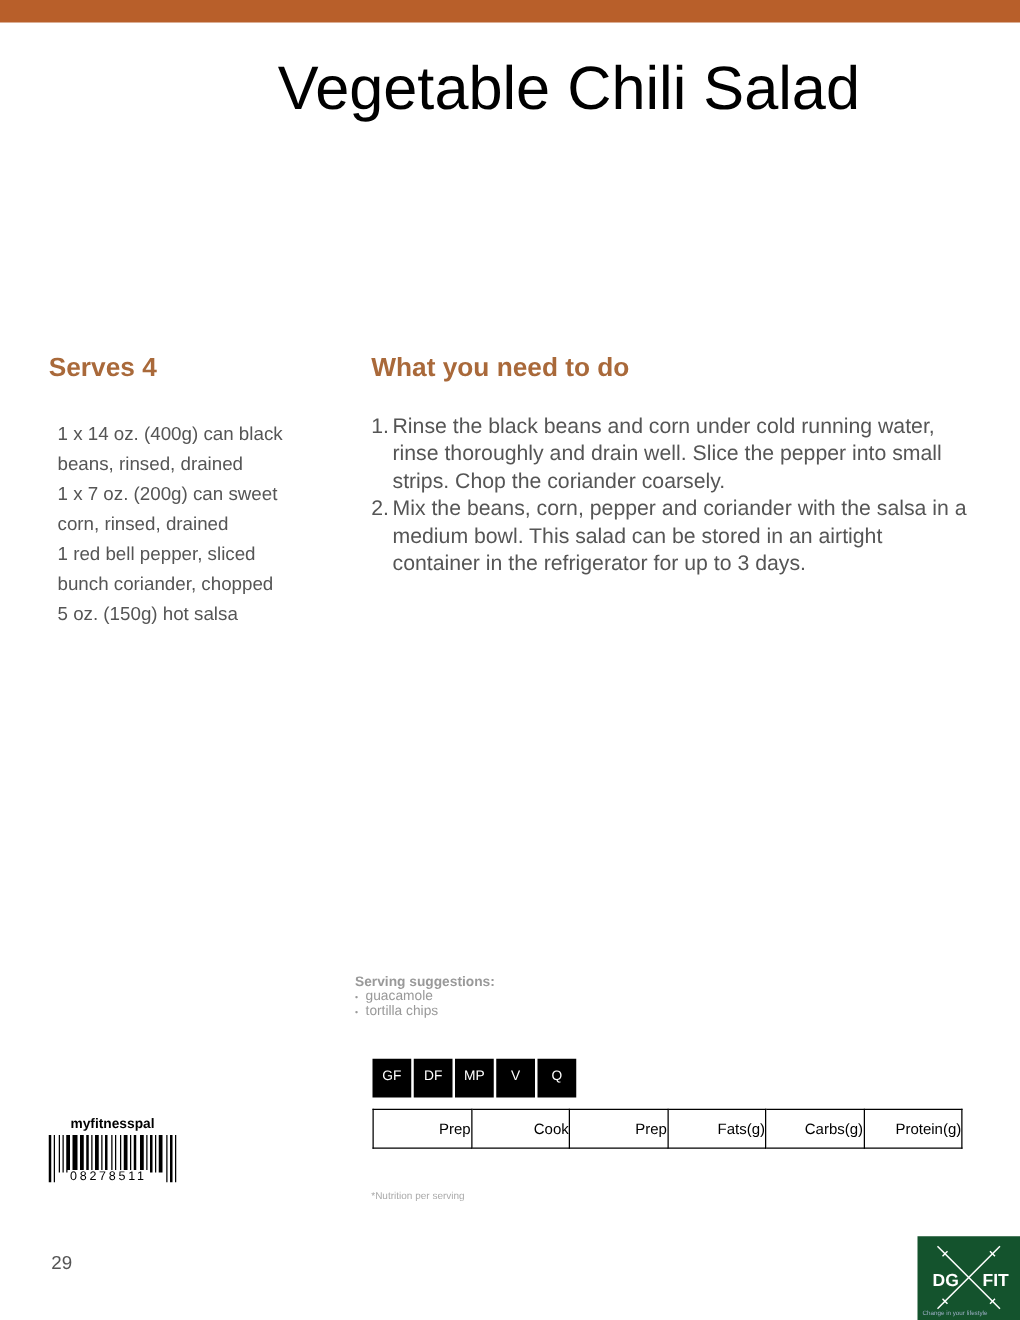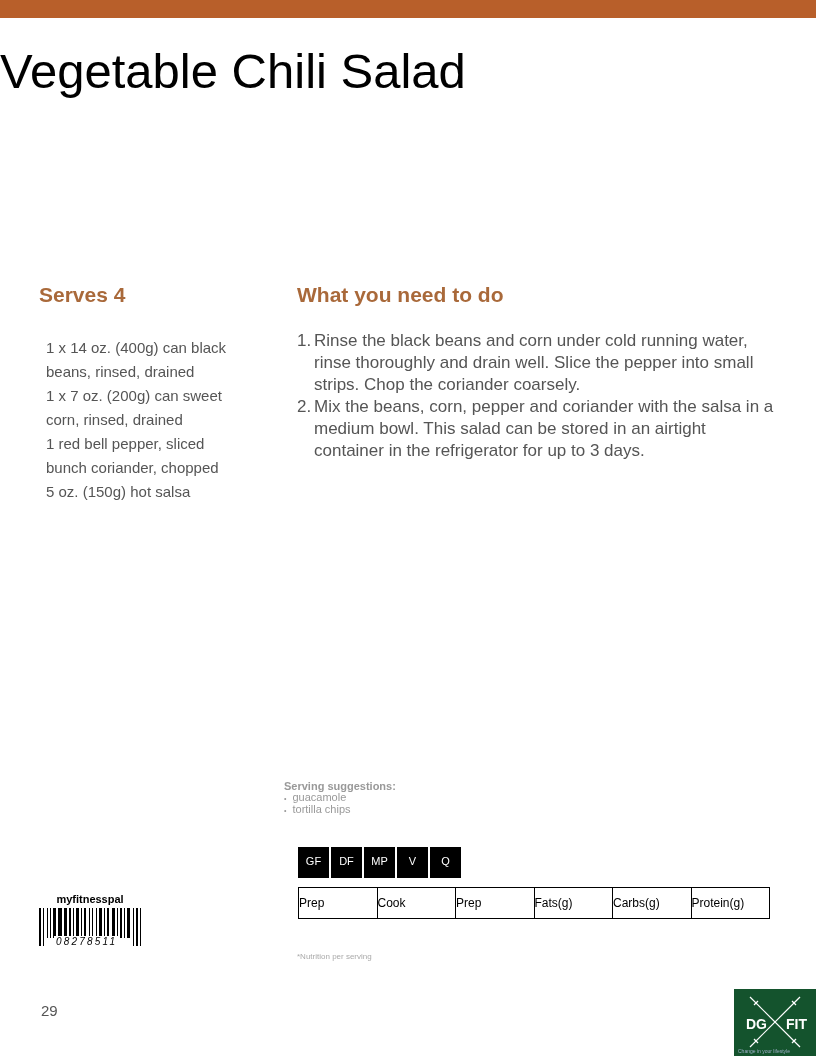--- a/index.html
+++ b/index.html
@@ -2,21 +2,21 @@
 <html><head>
   <meta charset="utf-8">
   <style>
     html, body { margin: 0; padding: 0; }
     body {
       width: 816px; height: 1056px; position: relative; overflow: hidden;
       background: #ffffff; font-family: "Liberation Sans", sans-serif;
     }
     .top-bar { position: absolute; left: 0; top: 0; width: 816px; height: 18px; background: #b85f2a; }
     .title {
-      position: absolute; left: 0; top: 42px; width: 688px; text-align: left;
+      position: absolute; left: 0; top: 42px; width: 688px; text-align: right;
       font-size: 49px; color: #000; font-weight: normal; margin: 0; line-height: 58px;
     }
     .serves {
       position: absolute; left: 39px; top: 283px; font-size: 21px; color: #a9693a; margin: 0;
     }
     .ingredients {
       position: absolute; left: 46px; top: 336px; width: 220px; margin: 0; padding: 0; list-style: none;
       font-size: 15px; color: #555; line-height: 24px;
     }
     .method-title {
@@ -37,26 +37,26 @@
     .tags { position: absolute; left: 298px; top: 847px; display: flex; gap: 2px; }
     .tag {
       width: 31px; height: 31px; background: #000; color: #fff; font-size: 11px;
       display: flex; align-items: center; justify-content: center; padding-bottom: 3px; box-sizing: border-box;
     }
     table.nutri {
       position: absolute; left: 298px; top: 887px; border-collapse: collapse; width: 472px;
       font-size: 12px; color: #000;
     }
     table.nutri td {
-      border: 1.5px solid #000; text-align: left; height: 30px; width: 62px; padding: 0;
+      border: 1.5px solid #000; text-align: right; height: 30px; width: 62px; padding: 0;
     }
     .per-serving { position: absolute; left: 297px; top: 952px; font-size: 8px; color: #aaa; }
     .mfp { position: absolute; left: 38px; top: 893px; width: 104px; }
     .mfp-label { font-size: 11px; font-weight: bold; color: #000; text-align: center; width: 104px; }
-    .barcode { position: relative; width: 104px; height: 38px; margin-top: 3px; font-style: italic; }
+    .barcode { position: relative; width: 104px; height: 38px; margin-top: 3px; }
     .barcode svg { position: absolute; left: 0; top: 0; }
     .barcode-num {
       position: absolute; left: 16px; top: 28px; font-size: 10px; letter-spacing: 2.2px;
       background: #fff; padding: 0 2px; color: #000; line-height: 11px;
     }
     .page-num { position: absolute; left: 41px; top: 1002px; font-size: 15px; color: #555; }
     .logo {
       position: absolute; left: 734px; top: 989px; width: 82px; height: 67px; background: #14532d;
     }
     .logo .dg, .logo .fit {

